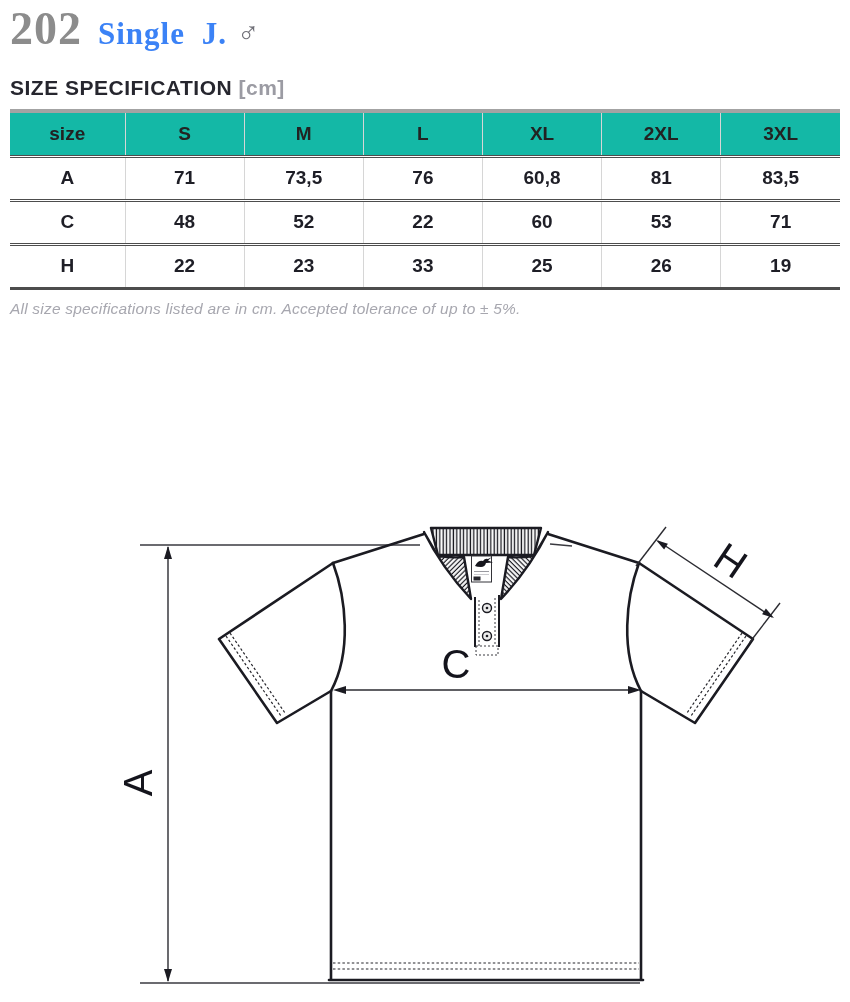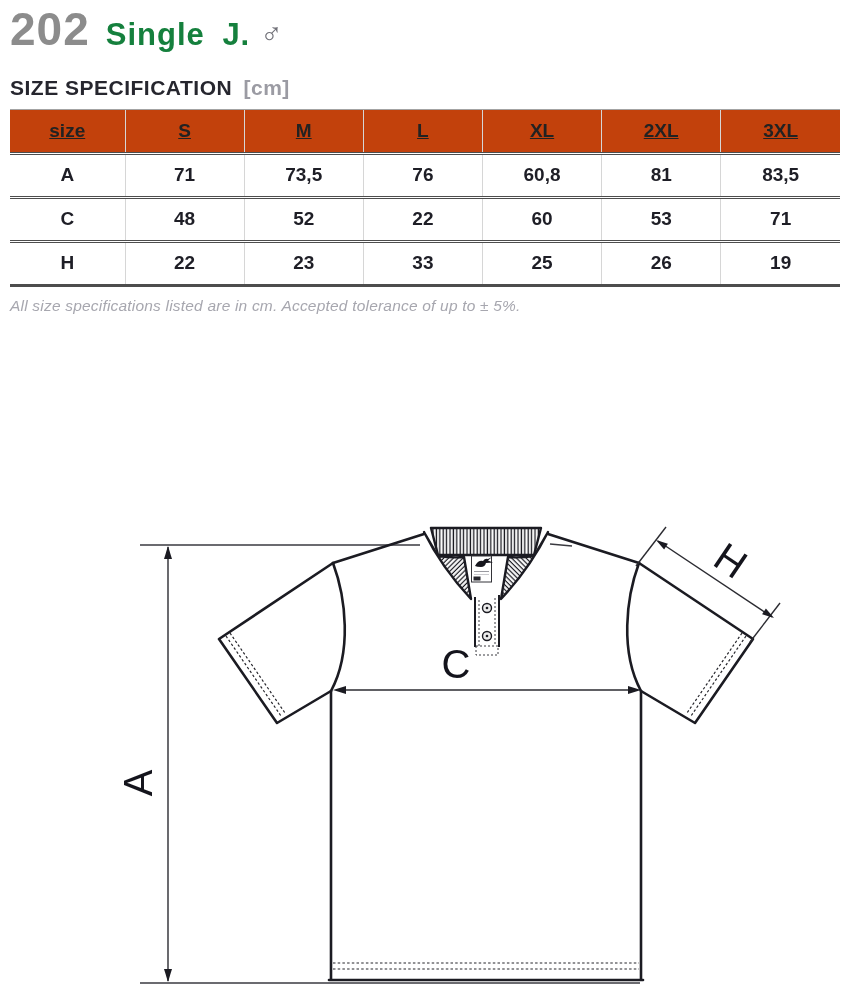--- a/index.html
+++ b/index.html
@@ -1,33 +1,33 @@
 <!DOCTYPE html>
 <html><head>
 <meta charset="utf-8">
 <style>
   html,body { margin:0; padding:0; }
   body {
     width:850px; height:1002px; background:#ffffff; position:relative; overflow:hidden;
     font-family:"Liberation Sans", sans-serif; color:#20202a;
   }
   
-  .hdr { padding:4px 0 0 10px; display:flex; align-items:baseline; }
+  .hdr { padding:4px 0 0 10px; display:flex; align-items:baseline;font-family:Liberation Serif, serif; }
   .code { font-size:46px; font-weight:bold; color:#8c8c8c; letter-spacing:1px; line-height:1.1; }
-  .name { font-size:31px; font-weight:bold; color:#15803d; letter-spacing:1px; word-spacing:8px; margin-left:16px; }
+  .name { font-size:31px; font-weight:bold; color:#3b82f6; letter-spacing:1px; word-spacing:8px; margin-left:16px; }
   .gender { font-size:30px; font-weight:normal; color:#6f6f77; margin-left:10px; position:relative; top:-1px; }
   
   .sec { margin:21px 0 9px 10px; font-size:21px; font-weight:bold; color:#26262e; letter-spacing:0.5px; }
-  .sec .unit { color:#9b9ba3; font-weight:bold; margin-left:5px; }
+  .sec .unit { color:#9b9ba3; font-weight:bold; }
   
   table { width:830px; margin-left:10px; border-collapse:collapse; table-layout:fixed; }
   col.c0 { width:115px; }
   th {
-    background:#c2410c; height:40px; font-size:19px; font-weight:bold; color:#222;
-    border-top:1px solid #a3a3a3; border-bottom:3px double #4d4d4d; text-align:center;text-decoration:underline;
+    background:#14b8a6; height:40px; font-size:19px; font-weight:bold; color:#222;
+    border-top:4px solid #a3a3a3; border-bottom:3px double #4d4d4d; text-align:center;
   }
   td {
     height:39px; font-size:19px; font-weight:bold; color:#1e1e26; text-align:center;
     border-bottom:3px double #4d4d4d; background:#fff;
   }
   tbody tr:last-child td { border-bottom:3px solid #4d4d4d; }
   th + th, td + td { border-left:1px solid #d6d6d6; }
   
   .note { margin:10px 0 14px 10px; font-style:italic; font-size:15.5px; color:#a7a7af; letter-spacing:0.2px; }
   

